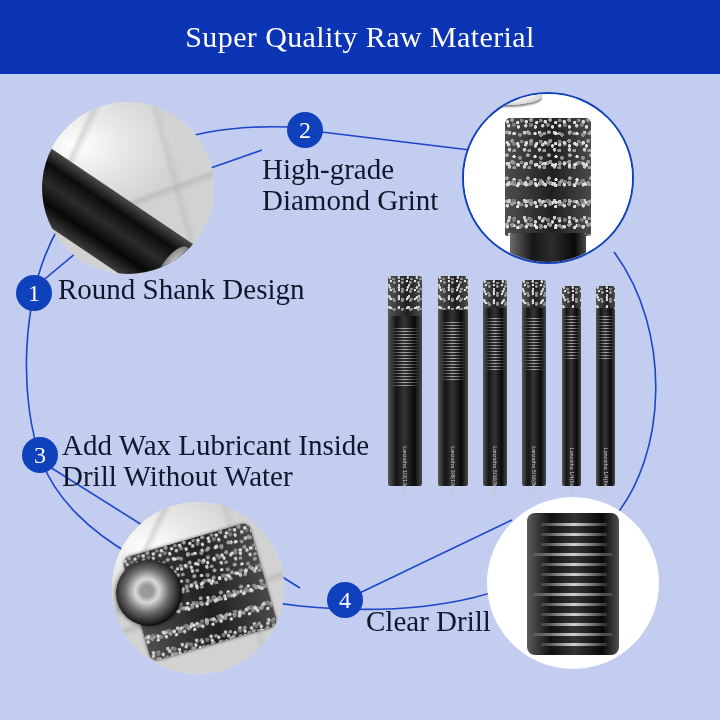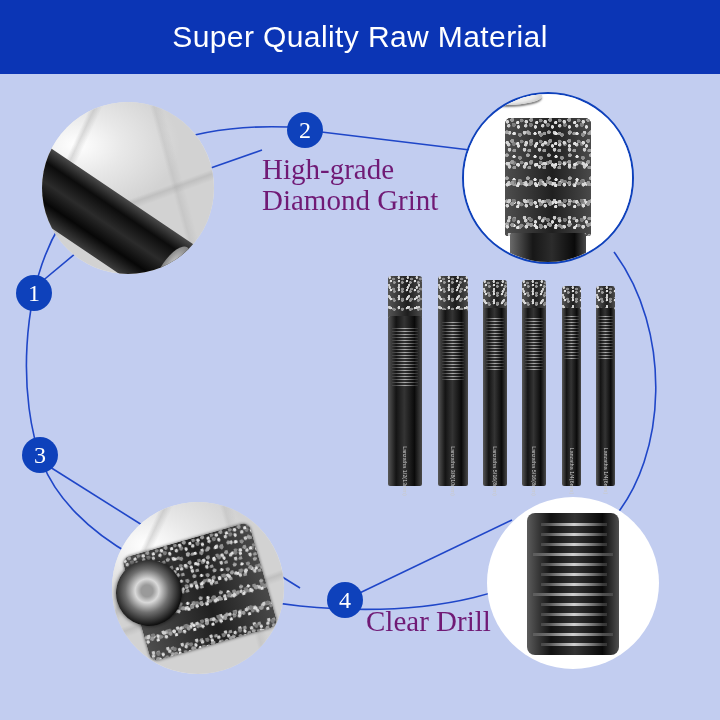--- a/index.html
+++ b/index.html
@@ -12,38 +12,38 @@
   #page{position:relative;width:720px;height:720px;overflow:hidden;background:#c2cdf0;}
 
   
   .header{
     position:absolute;left:0;top:0;width:720px;height:74px;
     background:#0b35b5;
     display:flex;align-items:center;justify-content:center;
   }
   .header-title{
     color:#ffffff;font-size:30px;letter-spacing:.4px;
-    font-family:Liberation Sans, sans-serif;
+    font-family:Liberation Serif, serif;
     white-space:nowrap;
   }
 
   
   .loop{position:absolute;left:0;top:0;width:720px;height:720px;pointer-events:none;}
 
   
   .badge{
     position:absolute;width:36px;height:36px;border-radius:50%;
     background:#0e41bb;color:#fff;
     display:flex;align-items:center;justify-content:center;
     font-size:24px;line-height:1;
     font-family:"Liberation Serif","DejaVu Serif",serif;
     z-index:6;
   }
   .label{
-    position:absolute;color:#701a75;z-index:6;
+    position:absolute;color:#0f172a;z-index:6;
     font-family:"Liberation Serif","DejaVu Serif",serif;
     line-height:1.06;white-space:pre-line;
   }
 
   #badge1{left:16px;top:275px;}
   #label1{left:58px;top:274px;font-size:29px;}
 
   #badge2{left:287px;top:112px;}
   #label2{left:262px;top:154px;font-size:29px;}
 
@@ -392,23 +392,26 @@
           <i></i>
           <i></i>
           <i></i>
           <i></i>
       </div>
       <div class="btext">Lanzatha 1/4(6mm)</div>
     </div>
   </div>
 
   <div class="badge" id="badge1">1</div>
+  <div class="label" id="label1">Round Shank Design</div>
 
   <div class="badge" id="badge2">2</div>
   <div class="label" id="label2">High-grade
 Diamond Grint</div>
 
   <div class="badge" id="badge3">3</div>
+  <div class="label" id="label3">Add Wax Lubricant Inside
+Drill Without Water</div>
 
   <div class="badge" id="badge4">4</div>
   <div class="label" id="label4">Clear Drill</div>
 
 </div>
 
 </body></html>

